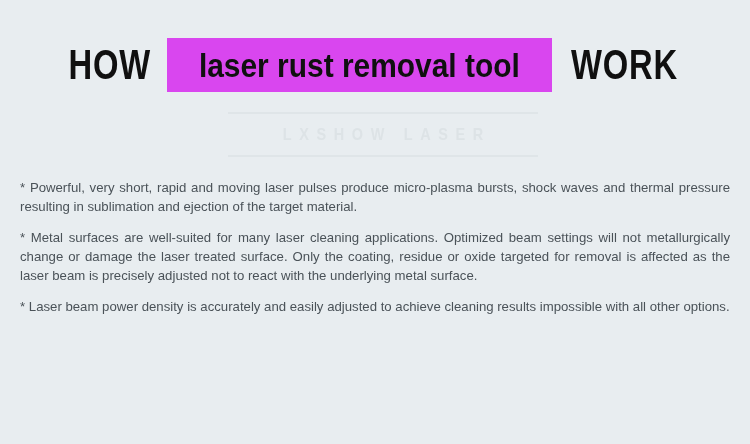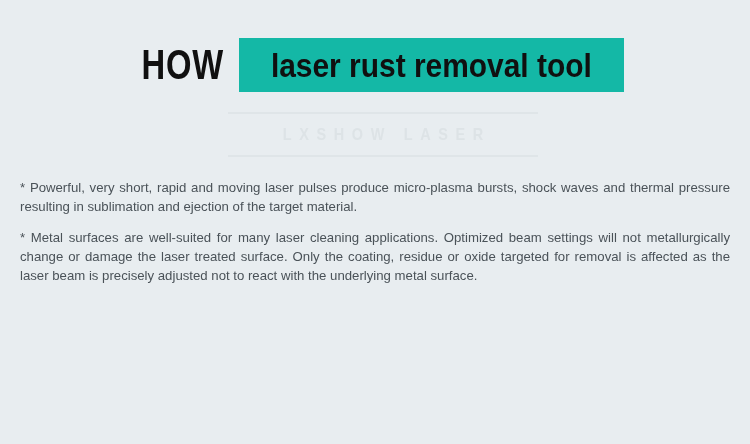--- a/index.html
+++ b/index.html
@@ -50,21 +50,21 @@
   }
 
   .title-word-outer {
     display: flex;
     align-items: flex-start;
     justify-content: center;
     height: 54px;
   }
 
   .title-highlight {
-    background: #14b8a6;
+    background: #d946ef;
     height: 54px;
     display: flex;
     align-items: center;
     justify-content: center;
     padding: 0 6px;
     box-sizing: border-box;
     min-width: 332px;
   }
 
   .title-highlight .title-word {
@@ -126,24 +126,28 @@
 
 <div id="page">
 
   <div class="title-row">
     <div class="title-word-outer">
       <span class="title-word">HOW</span>
     </div>
     <div class="title-highlight">
       <span class="title-word">laser rust removal tool</span>
     </div>
+    <div class="title-word-outer">
+      <span class="title-word">WORK</span>
+    </div>
   </div>
 
   <div class="subtitle-block">
     <span class="subtitle-text">LXSHOW LASER</span>
   </div>
 
   <div class="body-block">
     <p class="para">* Powerful, very short, rapid and moving laser pulses produce micro-plasma bursts, shock waves and thermal pressure resulting in sublimation and ejection of the target material.</p>
     <p class="para">* Metal surfaces are well-suited for many laser cleaning applications. Optimized beam settings will not metallurgically change or damage the laser treated surface. Only the coating, residue or oxide targeted for removal is affected as the laser beam is precisely adjusted not to react with the underlying metal surface.</p>
+    <p class="para">* Laser beam power density is accurately and easily adjusted to achieve cleaning results impossible with all other options.</p>
   </div>
 
 </div>
 
 </body></html>

